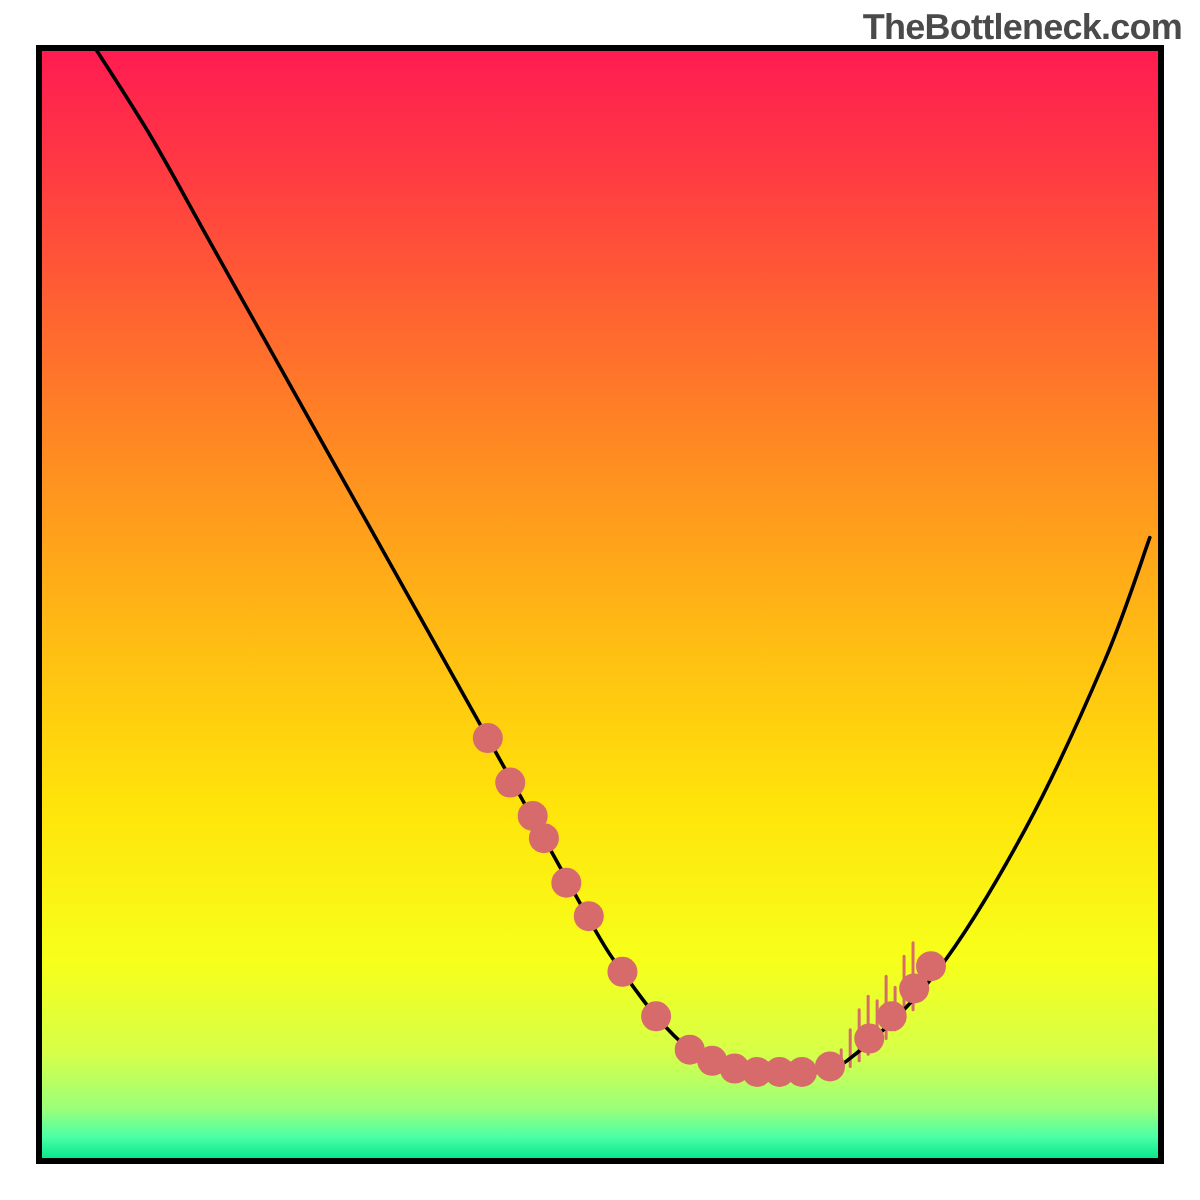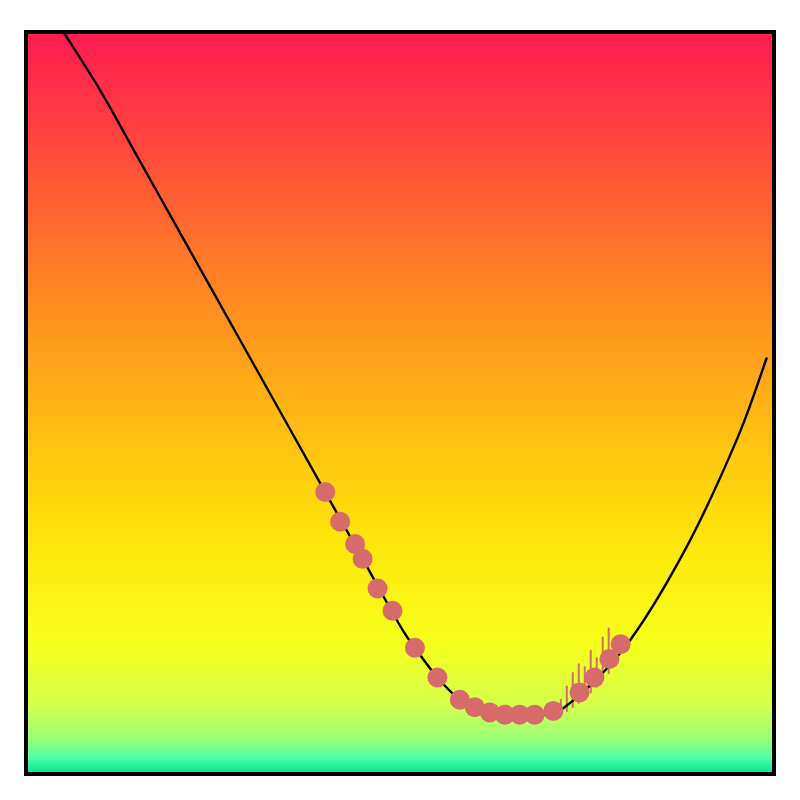--- a/index.html
+++ b/index.html
@@ -29,20 +29,21 @@
   svg.chart {
     display: block;
     width: 800px;
     height: 800px;
   }
 </style>
 </head>
 <body>
 
 <div class="chart-container">
+  <div class="watermark">TheBottleneck.com</div>
   <svg class="chart" viewBox="0 0 800 800">
     <defs>
       <linearGradient id="bg-grad" x1="0" y1="0" x2="0" y2="1">
           <stop offset="0%" stop-color="#ff1b52"></stop>
           <stop offset="10%" stop-color="#ff3744"></stop>
           <stop offset="22%" stop-color="#ff5e33"></stop>
           <stop offset="36%" stop-color="#ff8a22"></stop>
           <stop offset="52%" stop-color="#ffb914"></stop>
           <stop offset="68%" stop-color="#ffe40a"></stop>
           <stop offset="82%" stop-color="#f7ff1a"></stop>

